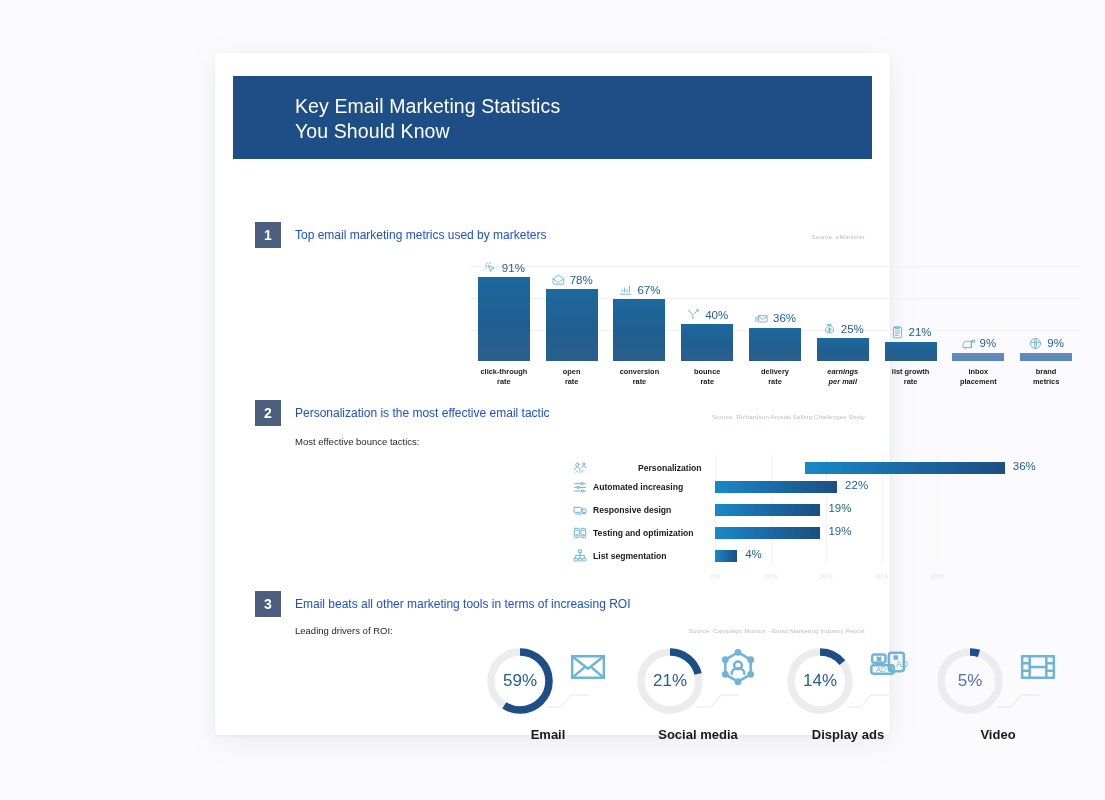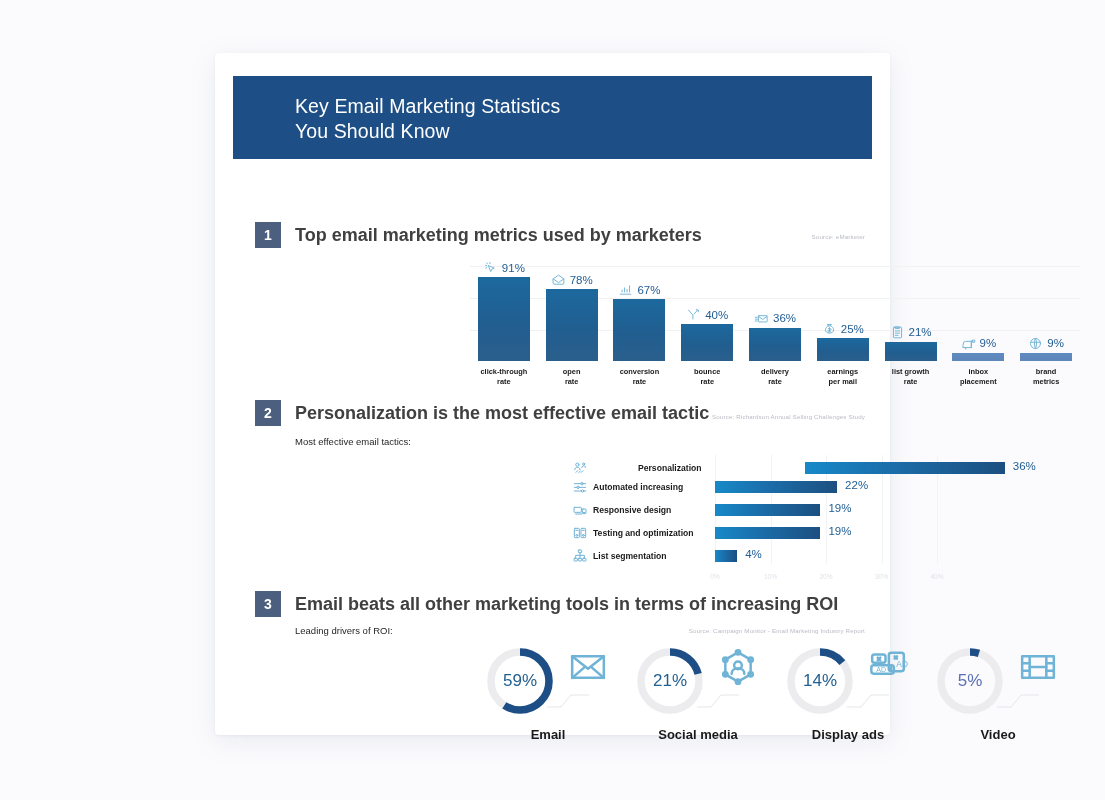--- a/index.html
+++ b/index.html
@@ -54,23 +54,23 @@
     width: 26px; height: 26px;
     background: #4c5f7e;
     color: #fff;
     font-size: 14px;
     font-weight: 700;
     display: flex; align-items: center; justify-content: center;
     margin-right: 14px;
     flex: none;
   }
   .sec-title {
-    color: #404040;
-    font-size: 18px;
-    font-weight: 700;
+    color: #1d4ed8;
+    font-size: 12px;
+    font-weight: 400;
     white-space: nowrap;
   }
   .source {
     position: absolute;
     color: #b9bcc6;
     font-size: 6.2px;
     letter-spacing: 0.15px;
     white-space: nowrap;
     text-align: right;
   }
@@ -291,21 +291,21 @@
             <span>
               <svg class="ic" width="15" height="15" viewBox="0 0 24 24" fill="none" stroke="#6fb3d6" stroke-width="1.5" stroke-linecap="round" stroke-linejoin="round">
                 <path d="M9 5.5h6l-1.5 2.2h-3z"></path>
                 <path d="M13.5 7.7c3 1.3 5 3.9 5 6.6 0 3-2.6 5-6.5 5s-6.5-2-6.5-5c0-2.7 2-5.3 5-6.6"></path>
                 <path d="M12 10.5v6M10.3 12.2h3a1.3 1.3 0 0 1 0 2.6h-2.6a1.3 1.3 0 0 0 0 2.6h3"></path>
               </svg>
             </span>
             <span class="vcol-val">25%</span>
           </div>
           <div class="vbar" style="height: 23px;"></div>
-          <div class="vcol-label" style="left: -19px;">earnings
+          <div class="vcol-label" style="left: -19px; font-style: italic;">earnings
 per mail</div>
         </div>
         <div class="vcol" style="left: 414.556px; width: 52px; height: 19.32px;">
           <div class="vcol-top">
             <span>
               <svg class="ic" width="15" height="15" viewBox="0 0 24 24" fill="none" stroke="#6fb3d6" stroke-width="1.5" stroke-linecap="round" stroke-linejoin="round">
                 <rect x="5.5" y="3.5" width="13" height="17" rx="1.2"></rect>
                 <path d="M9 3h6v2.5H9z"></path>
                 <path d="M8.5 9.5h7M8.5 13h7M8.5 16.5h4.5"></path>
               </svg>
@@ -348,21 +348,21 @@
           <div class="vcol-label" style="left: -19px;">brand
 metrics</div>
         </div>
       </div>
 
   <div class="sec-head" style="left:40px; top:347px;">
     <div class="badge">2</div>
     <div class="sec-title">Personalization is the most effective email tactic</div>
   </div>
   <div class="source" style="right:25px; top:360px;">Source: Richardson Annual Selling Challenges Study</div>
-  <div class="subcap" style="left:80px; top:383px;">Most effective email tactics:</div>
+  <div class="subcap" style="left:80px; top:383px;">Most effective bounce tactics:</div>
 
   <div id="chart2">
         <div class="gline2" style="left: 148px;"></div>
         <div class="xtick" style="left: 148px;">0%</div>
         <div class="gline2" style="left: 203.5px;"></div>
         <div class="xtick" style="left: 203.5px;">10%</div>
         <div class="gline2" style="left: 259px;"></div>
         <div class="xtick" style="left: 259px;">20%</div>
         <div class="gline2" style="left: 314.5px;"></div>
         <div class="xtick" style="left: 314.5px;">30%</div>

